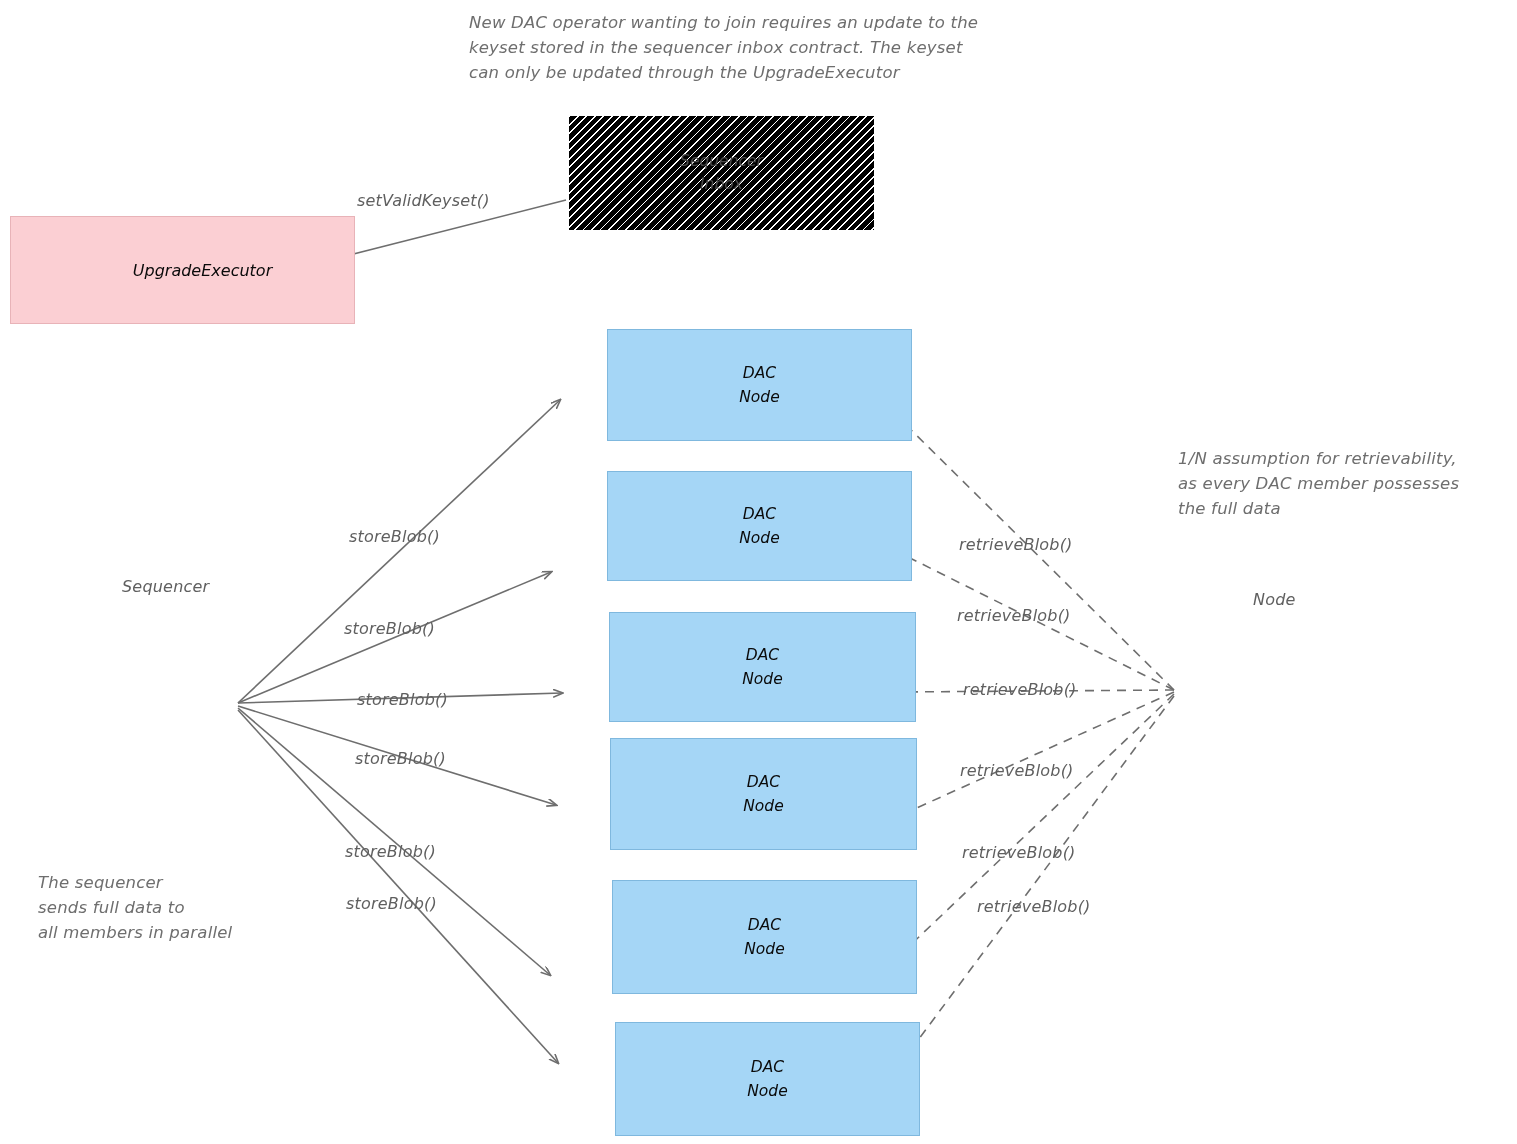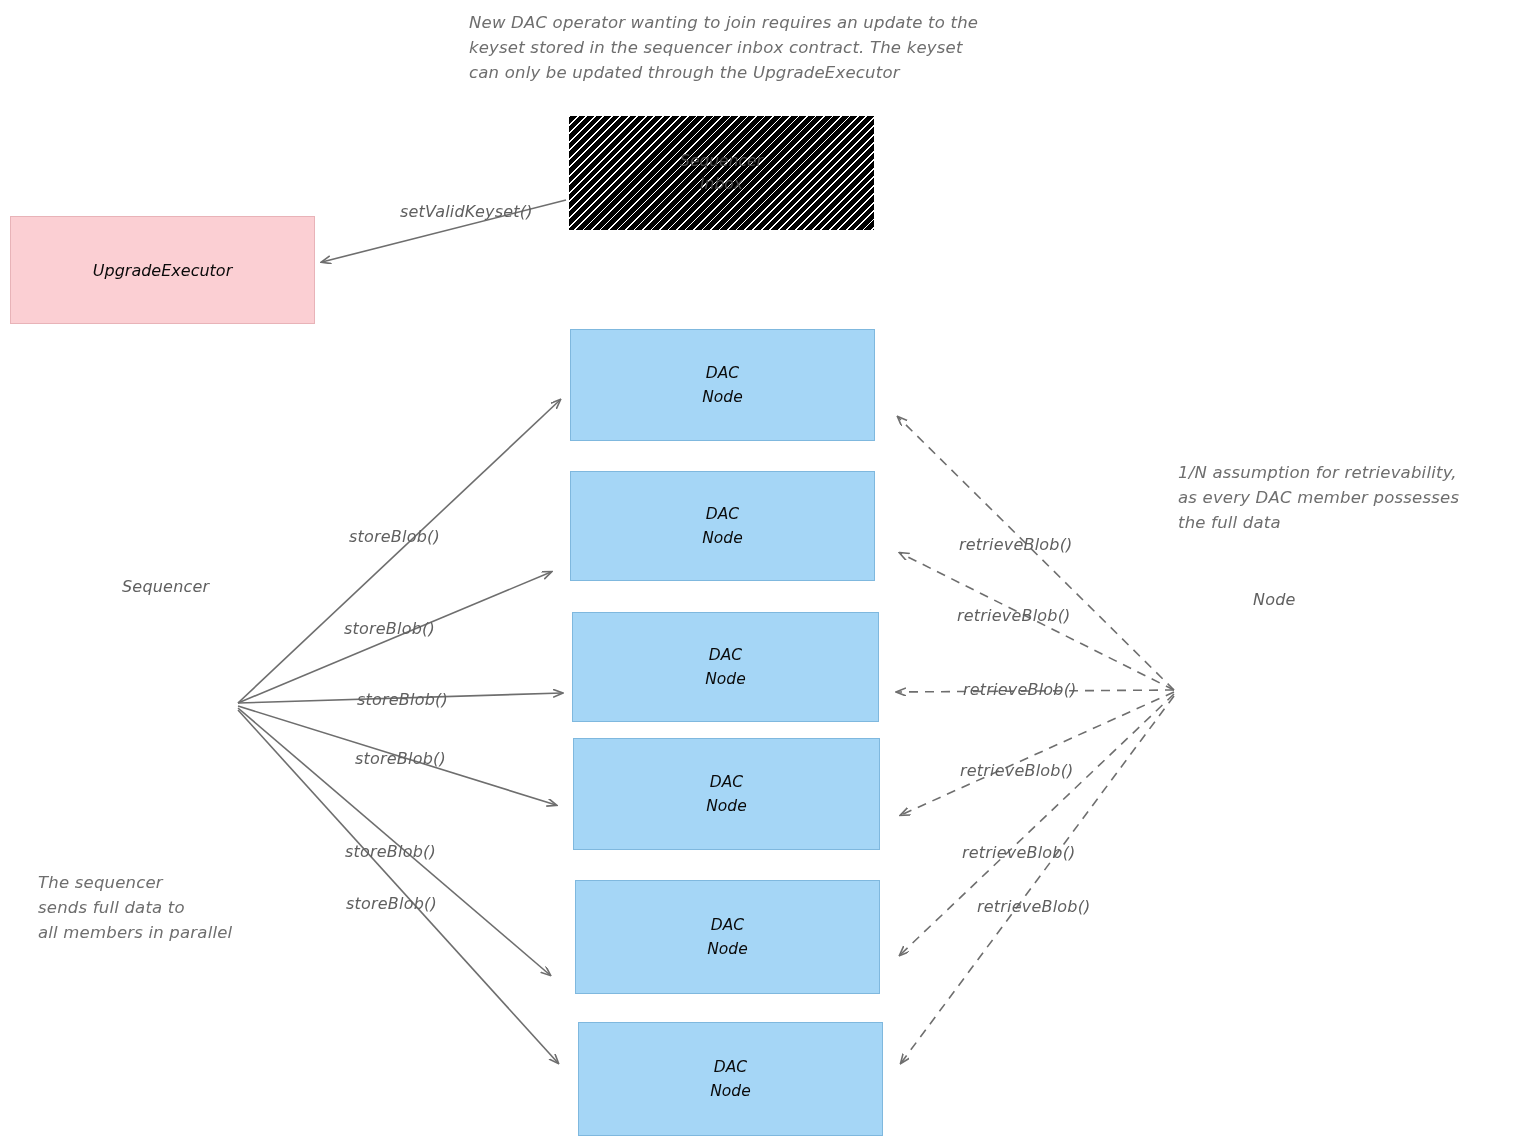--- a/index.html
+++ b/index.html
@@ -41,33 +41,35 @@
     display: flex;
     flex-direction: column;
     align-items: center;
     justify-content: center;
     color: #0a0a0a;
     font-family: "DejaVu Sans", sans-serif;
     font-style: italic;
     font-size: 15.5px;
     line-height: 1.55;
     text-align: center;
+    margin-left: 37px;
   }
   .upgrade-box {
     position: absolute;
     background: #fbcfd3;
     border: 1px solid #e8b3b8;
     display: flex;
     align-items: center;
     justify-content: center;
     color: #0a0a0a;
     font-family: "DejaVu Sans", sans-serif;
     font-style: italic;
     font-size: 16px;
     text-align: center;
+    padding-left: 40px;
   }
   .hatch-box {
     position: absolute;
     background:
       repeating-linear-gradient(135deg,
         #ffffff 0px, #ffffff 1.2px,
         #000000 1.2px, #000000 6px);
     border: 1.5px solid #ffffff;
     display: flex;
     align-items: center;
@@ -121,21 +123,21 @@
     <path d="M1174,690 L897,692" fill="none" stroke="#6e6e6e" stroke-width="1.6" stroke-dasharray="9,7" marker-end="url(#arrowhead)"></path>
     <path d="M1174,692 L901,815" fill="none" stroke="#6e6e6e" stroke-width="1.6" stroke-dasharray="9,7" marker-end="url(#arrowhead)"></path>
     <path d="M1174,694 L900,955" fill="none" stroke="#6e6e6e" stroke-width="1.6" stroke-dasharray="9,7" marker-end="url(#arrowhead)"></path>
     <path d="M1174,696 L901,1063" fill="none" stroke="#6e6e6e" stroke-width="1.6" stroke-dasharray="9,7" marker-end="url(#arrowhead)"></path>
   </svg>
 
   <div class="note" style="left:469px; top:10px; width:620px;">New DAC operator wanting to join requires an update to the
 keyset stored in the sequencer inbox contract. The keyset
 can only be updated through the UpgradeExecutor</div>
 
-  <div class="note" style="left:1178px; top:460px; width:330px;">1/N assumption for retrievability,
+  <div class="note" style="left:1178px; top:446px; width:330px;">1/N assumption for retrievability,
 as every DAC member possesses
 the full data</div>
 
   <div class="note" style="left:38px; top:870px; width:250px;">The sequencer
 sends full data to
 all members in parallel</div>
 
   <div class="label" style="left:122px; top:577px;">Sequencer</div>
   <div class="seq-glyph" style="left:160px; top:629px; width:48px; height:22px; transform:rotate(-6deg);"></div>
 
@@ -173,21 +175,21 @@
   <div class="node-box" style="left:575px; top:880px; width:303px; height:112px;">
     <span>DAC</span>
     <span>Node</span>
   </div>
 
   <div class="node-box" style="left:578px; top:1022px; width:303px; height:112px;">
     <span>DAC</span>
     <span>Node</span>
   </div>
 
-  <div class="label" style="left:357px; top:202px;margin-left:43px;">setValidKeyset()</div>
+  <div class="label" style="left:357px; top:191px;">setValidKeyset()</div>
 
   <div class="label" style="left:349px; top:527px;">storeBlob()</div>
   <div class="label" style="left:344px; top:619px;">storeBlob()</div>
   <div class="label" style="left:357px; top:690px;">storeBlob()</div>
   <div class="label" style="left:355px; top:749px;">storeBlob()</div>
   <div class="label" style="left:345px; top:842px;">storeBlob()</div>
   <div class="label" style="left:346px; top:894px;">storeBlob()</div>
 
   <div class="label" style="left:959px; top:535px;">retrieveBlob()</div>
   <div class="label" style="left:957px; top:606px;">retrieveBlob()</div>

